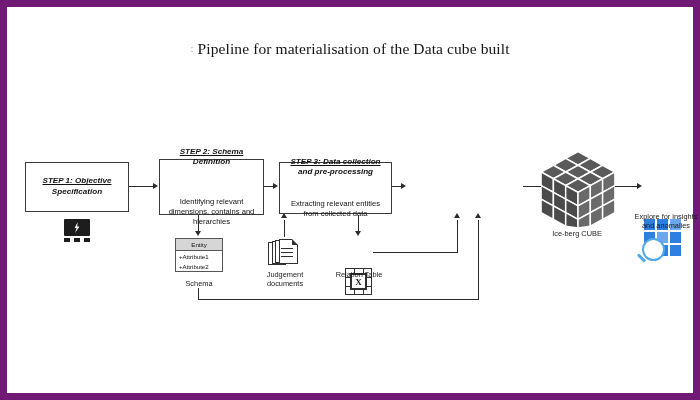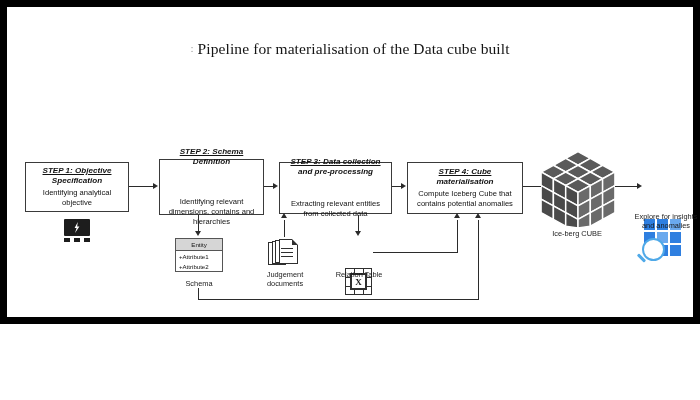--- a/index.html
+++ b/index.html
@@ -1,19 +1,19 @@
 <!DOCTYPE html>
 <html><head>
 <meta charset="utf-8">
 <style>
   html,body{margin:0;padding:0;background:#ffffff;}
   body{width:700px;height:400px;overflow:hidden;font-family:"Liberation Sans",sans-serif;}
 
-  #frame{position:relative;width:700px;height:324px;box-sizing:border-box;
-         border:7px solid #000000;background:#ffffff;}
+  #frame{position:relative;width:700px;height:400px;box-sizing:border-box;
+         border:7px solid #701a75;background:#ffffff;}
   #canvas{position:absolute;left:0;top:0;width:686px;height:386px;}
 
   .abs{position:absolute;}
 
   #title{left:0;top:33px;width:686px;text-align:center;
          font-family:"Liberation Serif",serif;font-size:15.5px;color:#141414;
          letter-spacing:.1px;white-space:nowrap;}
   #title .leadmark{color:#9a9a9a;font-size:11px;vertical-align:2px;}
 
   .step-box{box-sizing:border-box;border:1.2px solid #3a3a3a;background:#fff;
@@ -91,46 +91,38 @@
     <div class="abs" id="title">
       <span class="leadmark">:</span>
       <span>Pipeline for materialisation of the Data cube built</span>
     </div>
 
     <div class="abs step-box" style="left:18px;top:155px;width:104px;height:50px;justify-content:center;">
       <div class="step-head">
         <u>STEP 1: Objective</u><br>
         <span>Specification</span>
       </div>
-      <div class="step-body">Identifying analytical objective</div>
     </div>
 
     <div class="abs step-box" style="left:152px;top:152px;width:105px;height:56px;gap:28px;">
       <div class="step-head">
         <u>STEP 2:  Schema</u><br>
         <span>Definition</span>
       </div>
       <div class="step-body">Identifying relevant dimensions, contains and hierarchies</div>
     </div>
 
     <div class="abs step-box" style="left:272px;top:155px;width:113px;height:52px;gap:20px;">
       <div class="step-head">
         <u>STEP 3: Data collection</u><br>
         <span>and pre-processing</span>
       </div>
       <div class="step-body">Extracting relevant entities from collected data</div>
     </div>
 
-    <div class="abs step-box" style="left:400px;top:155px;width:116px;height:52px;">
-      <div class="step-head">
-        <u>STEP 4: Cube</u><br>
-        <span>materialisation</span>
-      </div>
-      <div class="step-body">Compute Iceberg Cube that contains potential anomalies</div>
-    </div>
 
     <div class="ln lnh abs" style="left:122px;top:179px;width:24px;"></div>
     <div class="arrowR" style="left:146px;top:176px;"></div>
 
     <div class="ln lnh abs" style="left:257px;top:179px;width:9px;"></div>
     <div class="arrowR" style="left:266px;top:176px;"></div>
 
     <div class="ln lnh abs" style="left:385px;top:179px;width:9px;"></div>
     <div class="arrowR" style="left:394px;top:176px;"></div>
 

